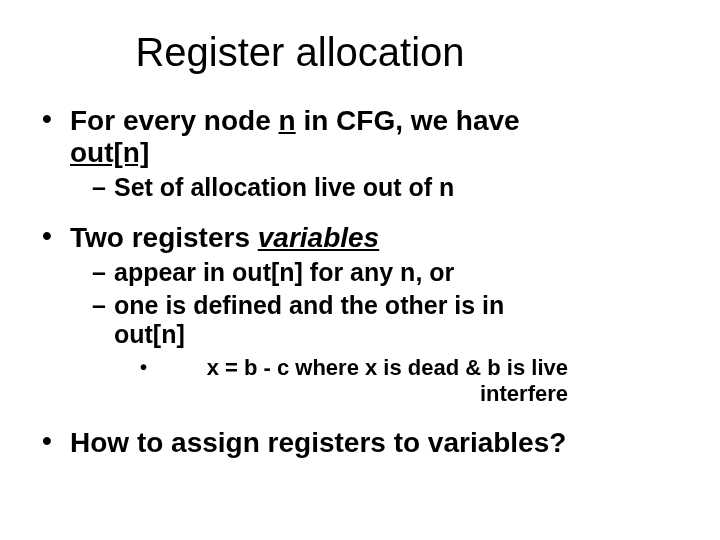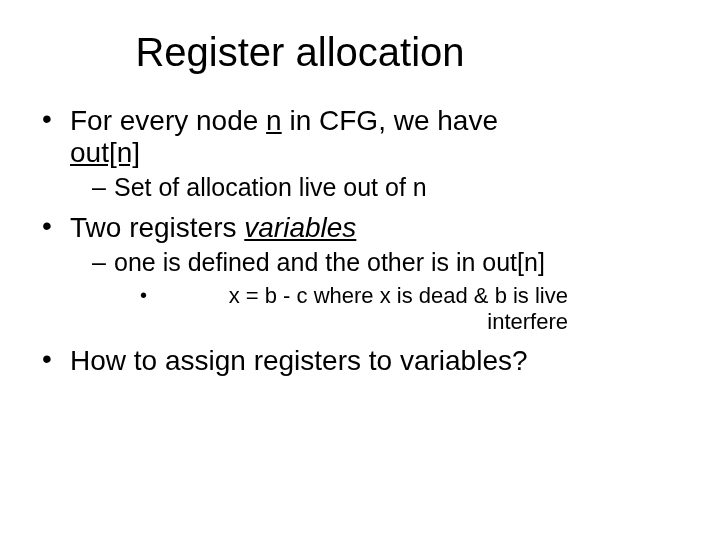--- a/index.html
+++ b/index.html
@@ -23,23 +23,24 @@
     font-weight: 400;
     margin: 6px 0 30px 0;
   }
   ul.l1 {
     list-style: none;
     padding: 0;
     margin: 0 0 0 10px;
     font-size: 28px;
   }
   ul.l1 > li {
-    margin: 10px 0 6px 0;
+    margin: 20px 0 6px 0;
     padding-left: 28px;
     position: relative;
+    font-weight: bold;
   }
   ul.l1 > li::before {
     content: "•";
     position: absolute;
     left: 0;
     top: 0;
     font-size: 28px;
     line-height: 1;
   }
   ul.l2 {
@@ -92,20 +93,21 @@
     <li>
       <span>For every node </span><span class="u">n</span><span> in CFG, we have </span><span class="u">out[n]</span>
       <ul class="l2">
         <li>Set of allocation live out of n</li>
       </ul>
     </li>
 
     <li>
       <span>Two registers </span><span class="u i">variables</span>
       <ul class="l2">
+        <li>appear in out[n] for any n, or</li>
         <li>
           <span>one is defined and the other is in out[n]</span>
           <ul class="l3">
             <li>x = b - c    where x is dead &amp; b is live interfere</li>
           </ul>
         </li>
       </ul>
     </li>
 
     <li>How to assign registers to variables?</li>

